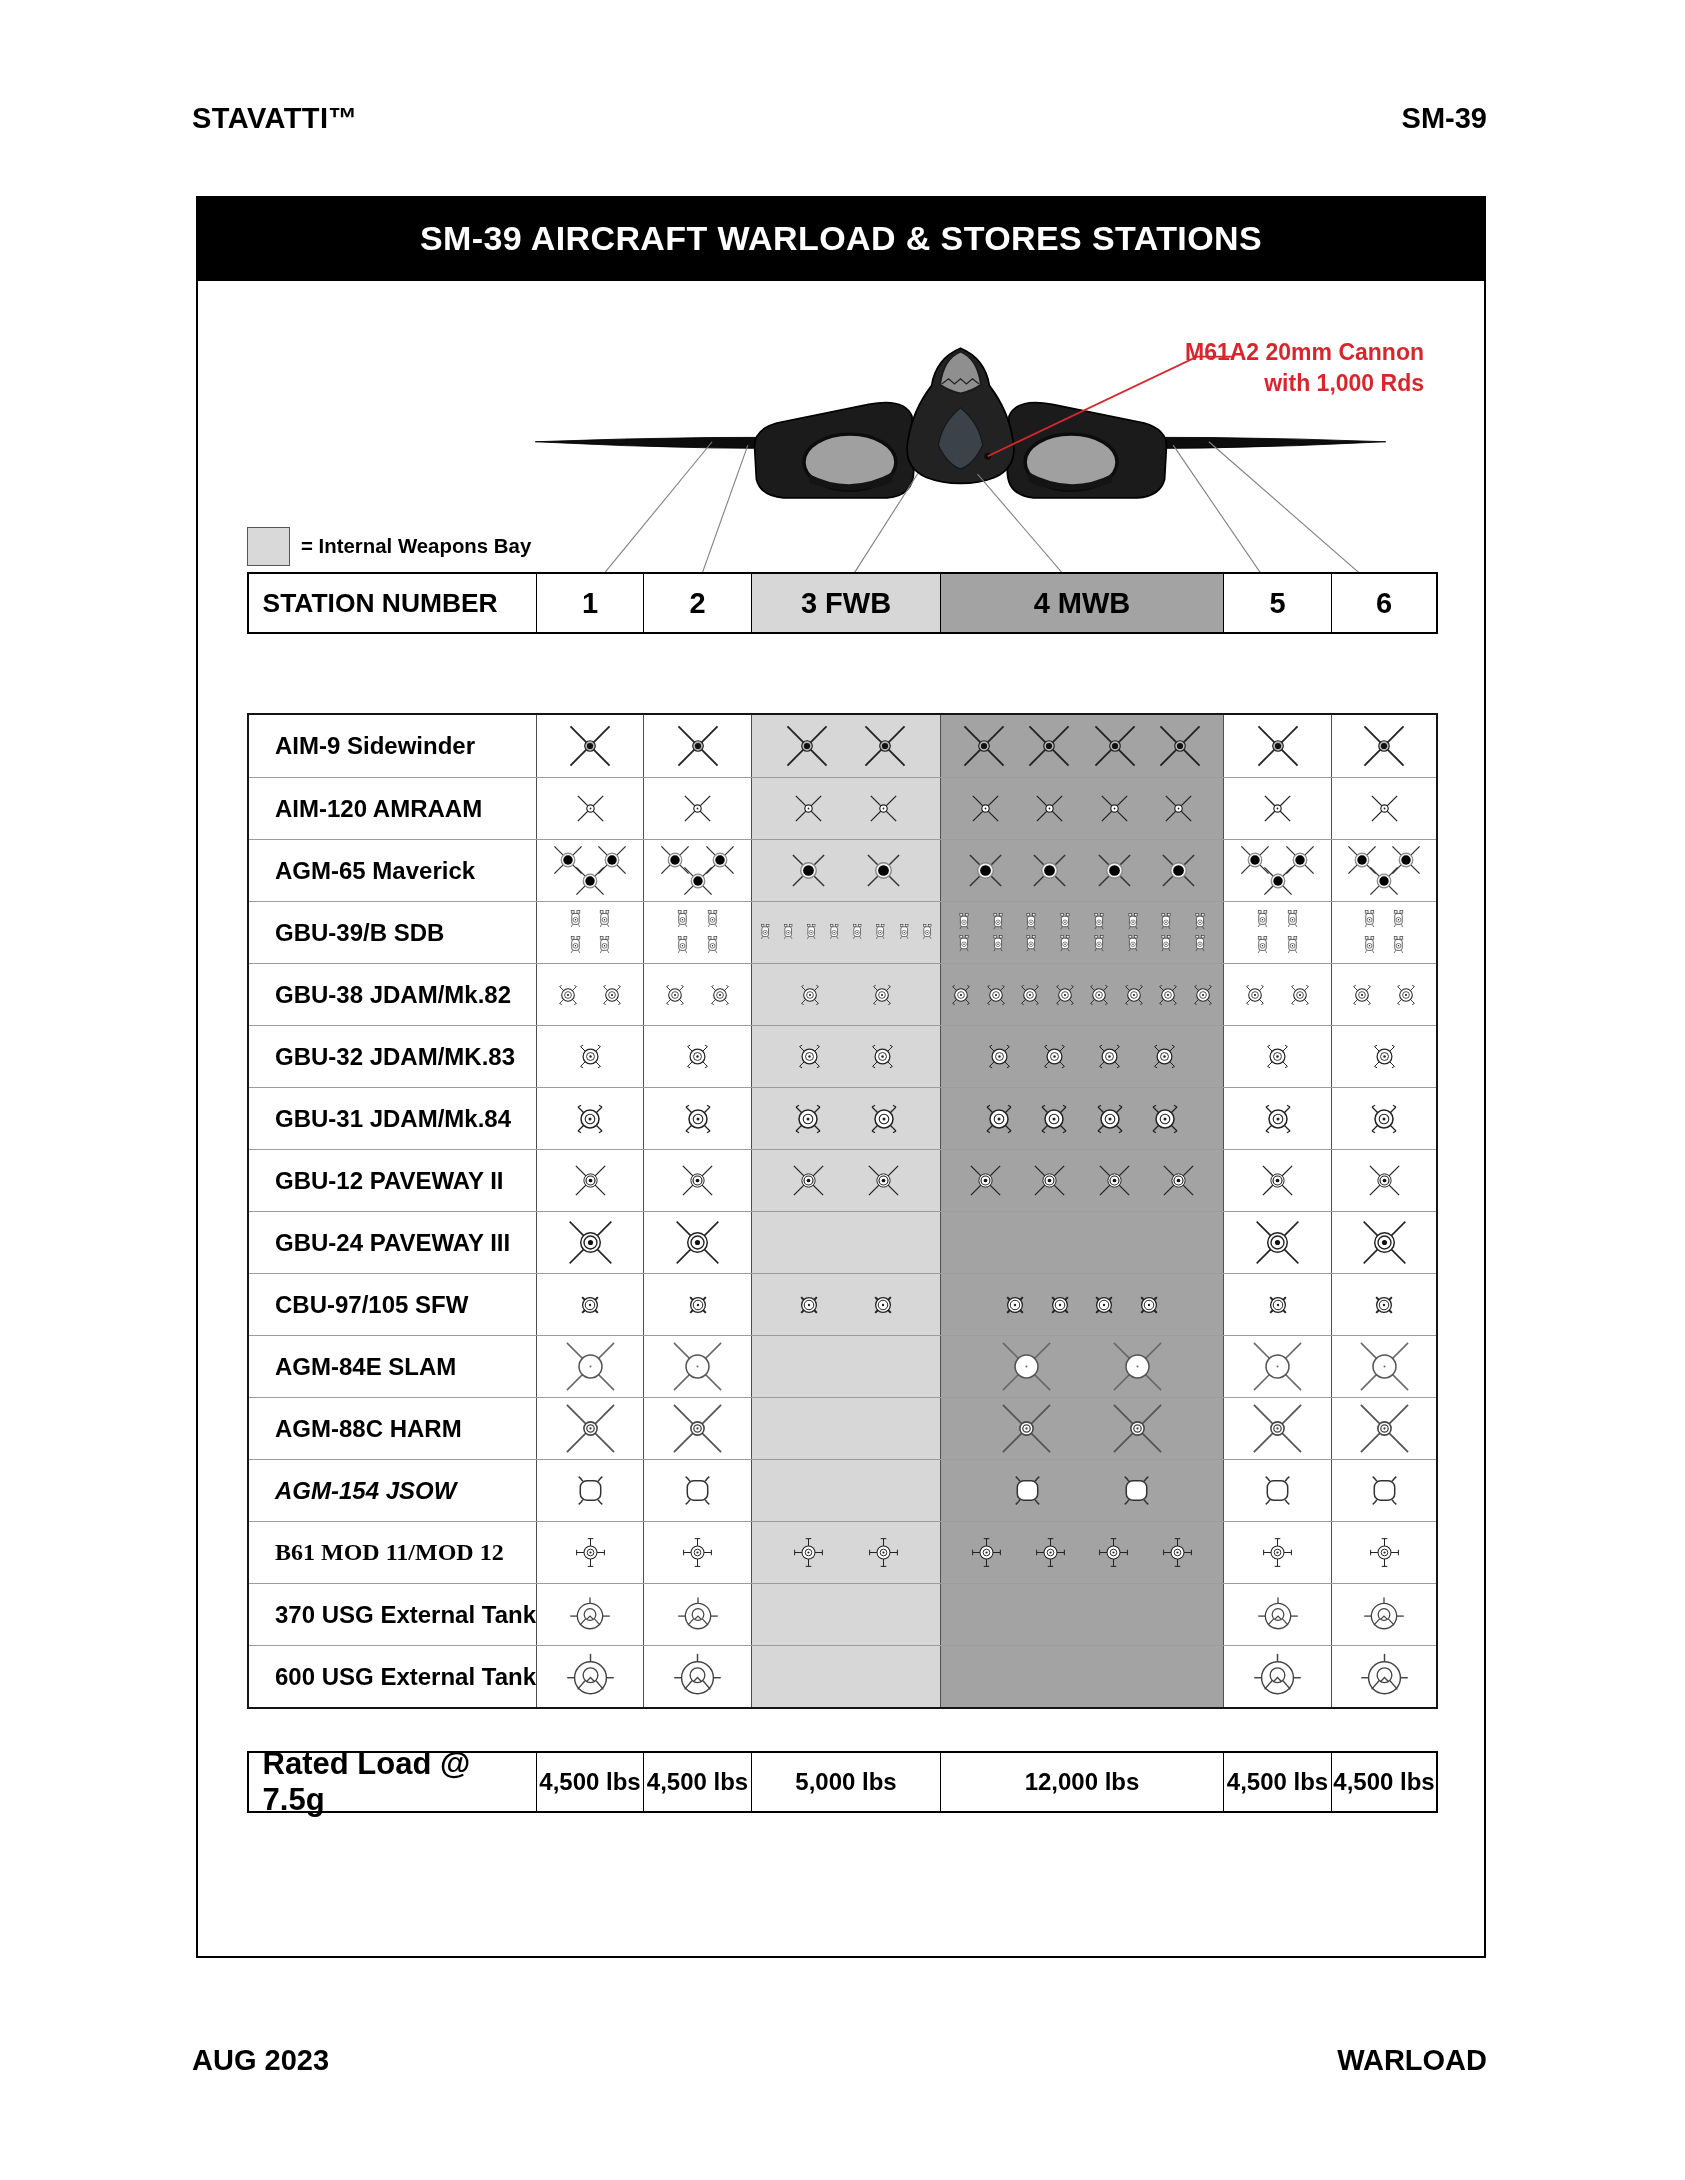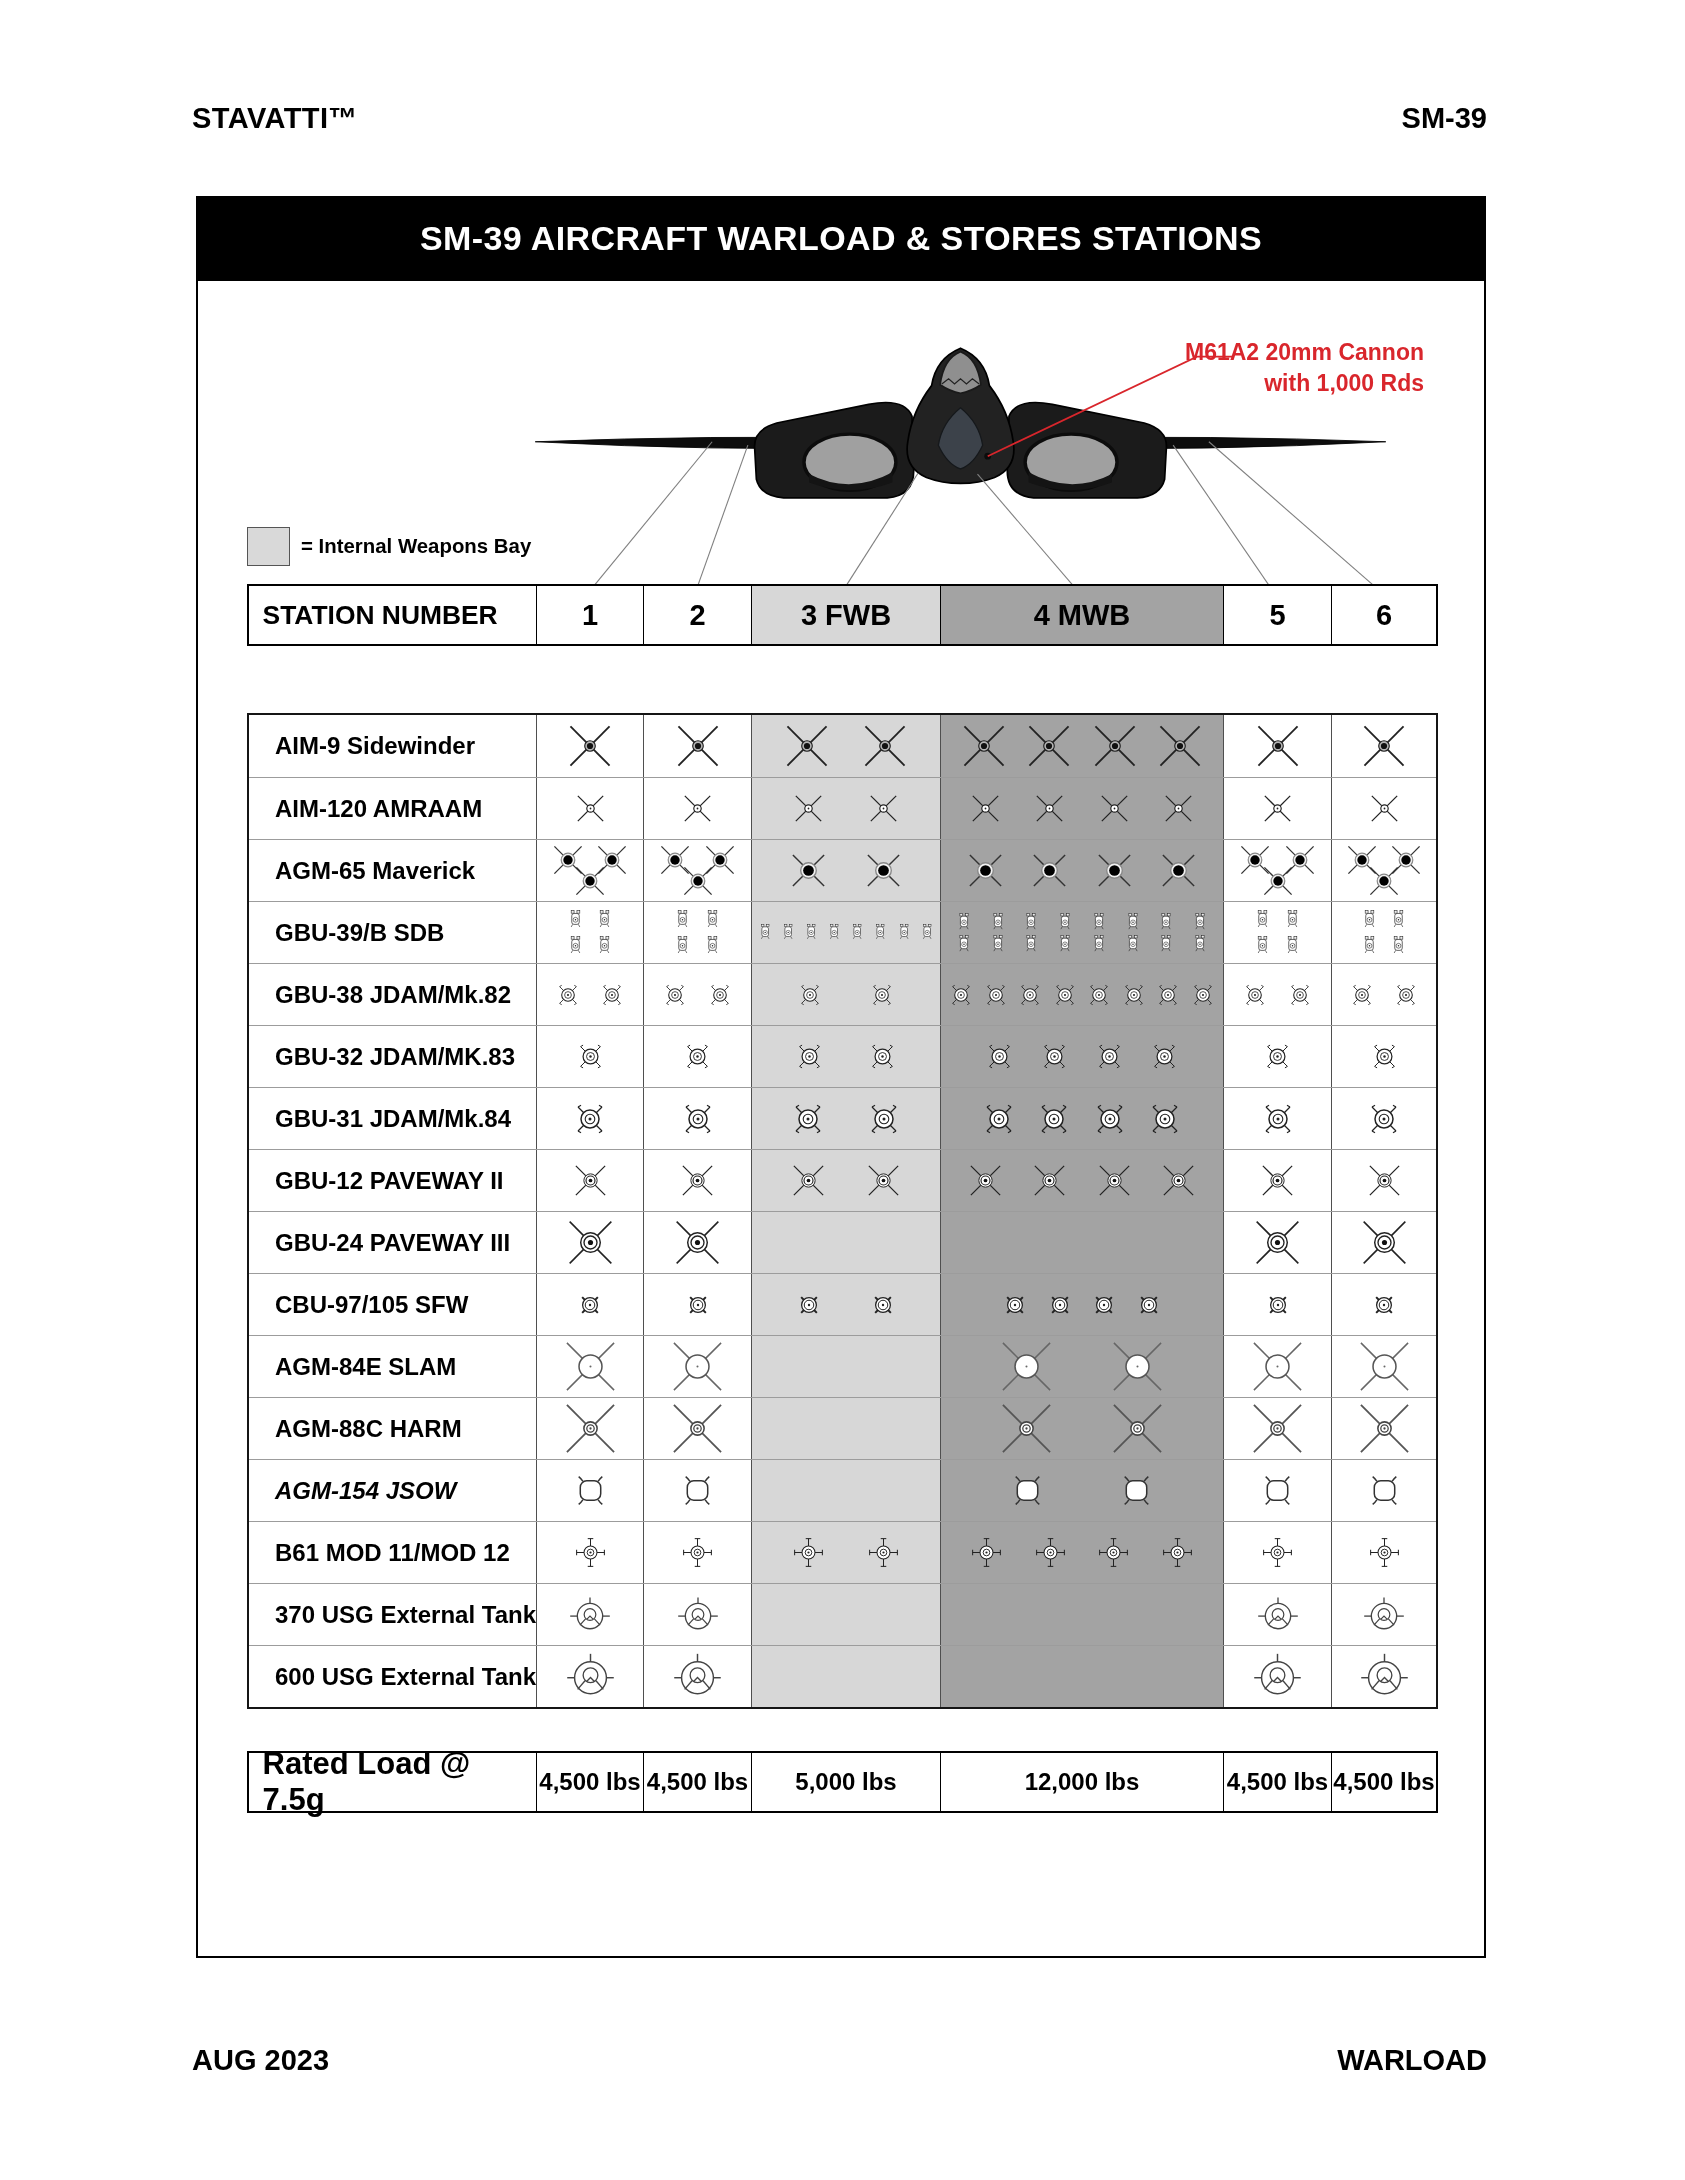--- a/index.html
+++ b/index.html
@@ -12,21 +12,21 @@
   .ftr-right{right:199px;top:2044px;font-size:29px;font-weight:bold;}
   .box{left:196px;top:196px;width:1290px;height:1762px;border:2.6px solid #000;box-sizing:border-box;background:#fff;}
   .titlebar{left:196px;top:196px;width:1290px;height:85px;background:#000;color:#fff;
             display:flex;align-items:center;justify-content:center;font-size:34px;font-weight:bold;letter-spacing:0.4px;}
   .figure{left:196px;top:281px;width:1290px;height:313px;}
   .annot{right:262px;top:337px;text-align:right;color:#d9262c;font-weight:bold;font-size:23px;line-height:31px;}
   .legend{left:247px;top:526px;height:41px;display:flex;align-items:center;gap:11px;}
   .legend-swatch{width:43px;height:39px;background:#d9d9d9;border:1.7px solid #555;box-sizing:border-box;}
   .legend-text{font-weight:bold;font-size:20.4px;}
 
-  .stable{left:247px;top:584px;width:1191px;height:62px;display:flex;border:2.6px solid #000;box-sizing:border-box;background:#fff;}
+  .stable{left:247px;top:572px;width:1191px;height:62px;display:flex;border:2.6px solid #000;box-sizing:border-box;background:#fff;}
   .scell{border-left:1.7px solid #000;display:flex;align-items:center;justify-content:center;
          font-weight:bold;box-sizing:border-box;height:100%;}
   .scell:first-child{border-left:none;}
   .slabel{justify-content:flex-start;padding-left:13.6px;font-size:26.4px;}
   .snum{font-size:29px;}
 
   .wtable{left:247px;top:713px;width:1191px;border:2.6px solid #151515;box-sizing:border-box;background:#fff;}
   .wrow{display:flex;height:62px;box-sizing:border-box;}
   .wrow + .wrow{border-top:1.7px solid #9c9c9c;}
   .wlabel{display:flex;align-items:center;padding-left:26px;font-weight:bold;font-size:24px;box-sizing:border-box;}
@@ -1963,21 +1963,21 @@
               <path d="M13,11.5 Q11,8.5 9,7"></path>
               <path d="M27,11.5 Q29,8.5 31,7"></path>
               <path d="M13,28.5 Q11,31.5 9,33"></path>
               <path d="M27,28.5 Q29,31.5 31,33"></path>
             </g>
           </svg>
         </div>
       </div>
     </div>
     <div class="wrow">
-      <div class="wlabel" style="flex: 0 0 287px;">B61 MOD 11/MOD 12</div>
+      <div class="wlabel" style="flex: 0 0 287px; font-family: Liberation Serif, serif;">B61 MOD 11/MOD 12</div>
       <div class="wcell" style="flex: 0 0 107px;">
         <div class="irow">
           <svg viewBox="0 0 40 40" width="37" height="37">
             <g stroke="#222" stroke-width="1.1">
               <line x1="20" y1="5" x2="20" y2="13"></line>
               <line x1="20" y1="27" x2="20" y2="35"></line>
               <line x1="5" y1="20" x2="13" y2="20"></line>
               <line x1="27" y1="20" x2="35" y2="20"></line>
               <line x1="17" y1="5" x2="23" y2="5"></line>
               <line x1="17" y1="35" x2="23" y2="35"></line>

